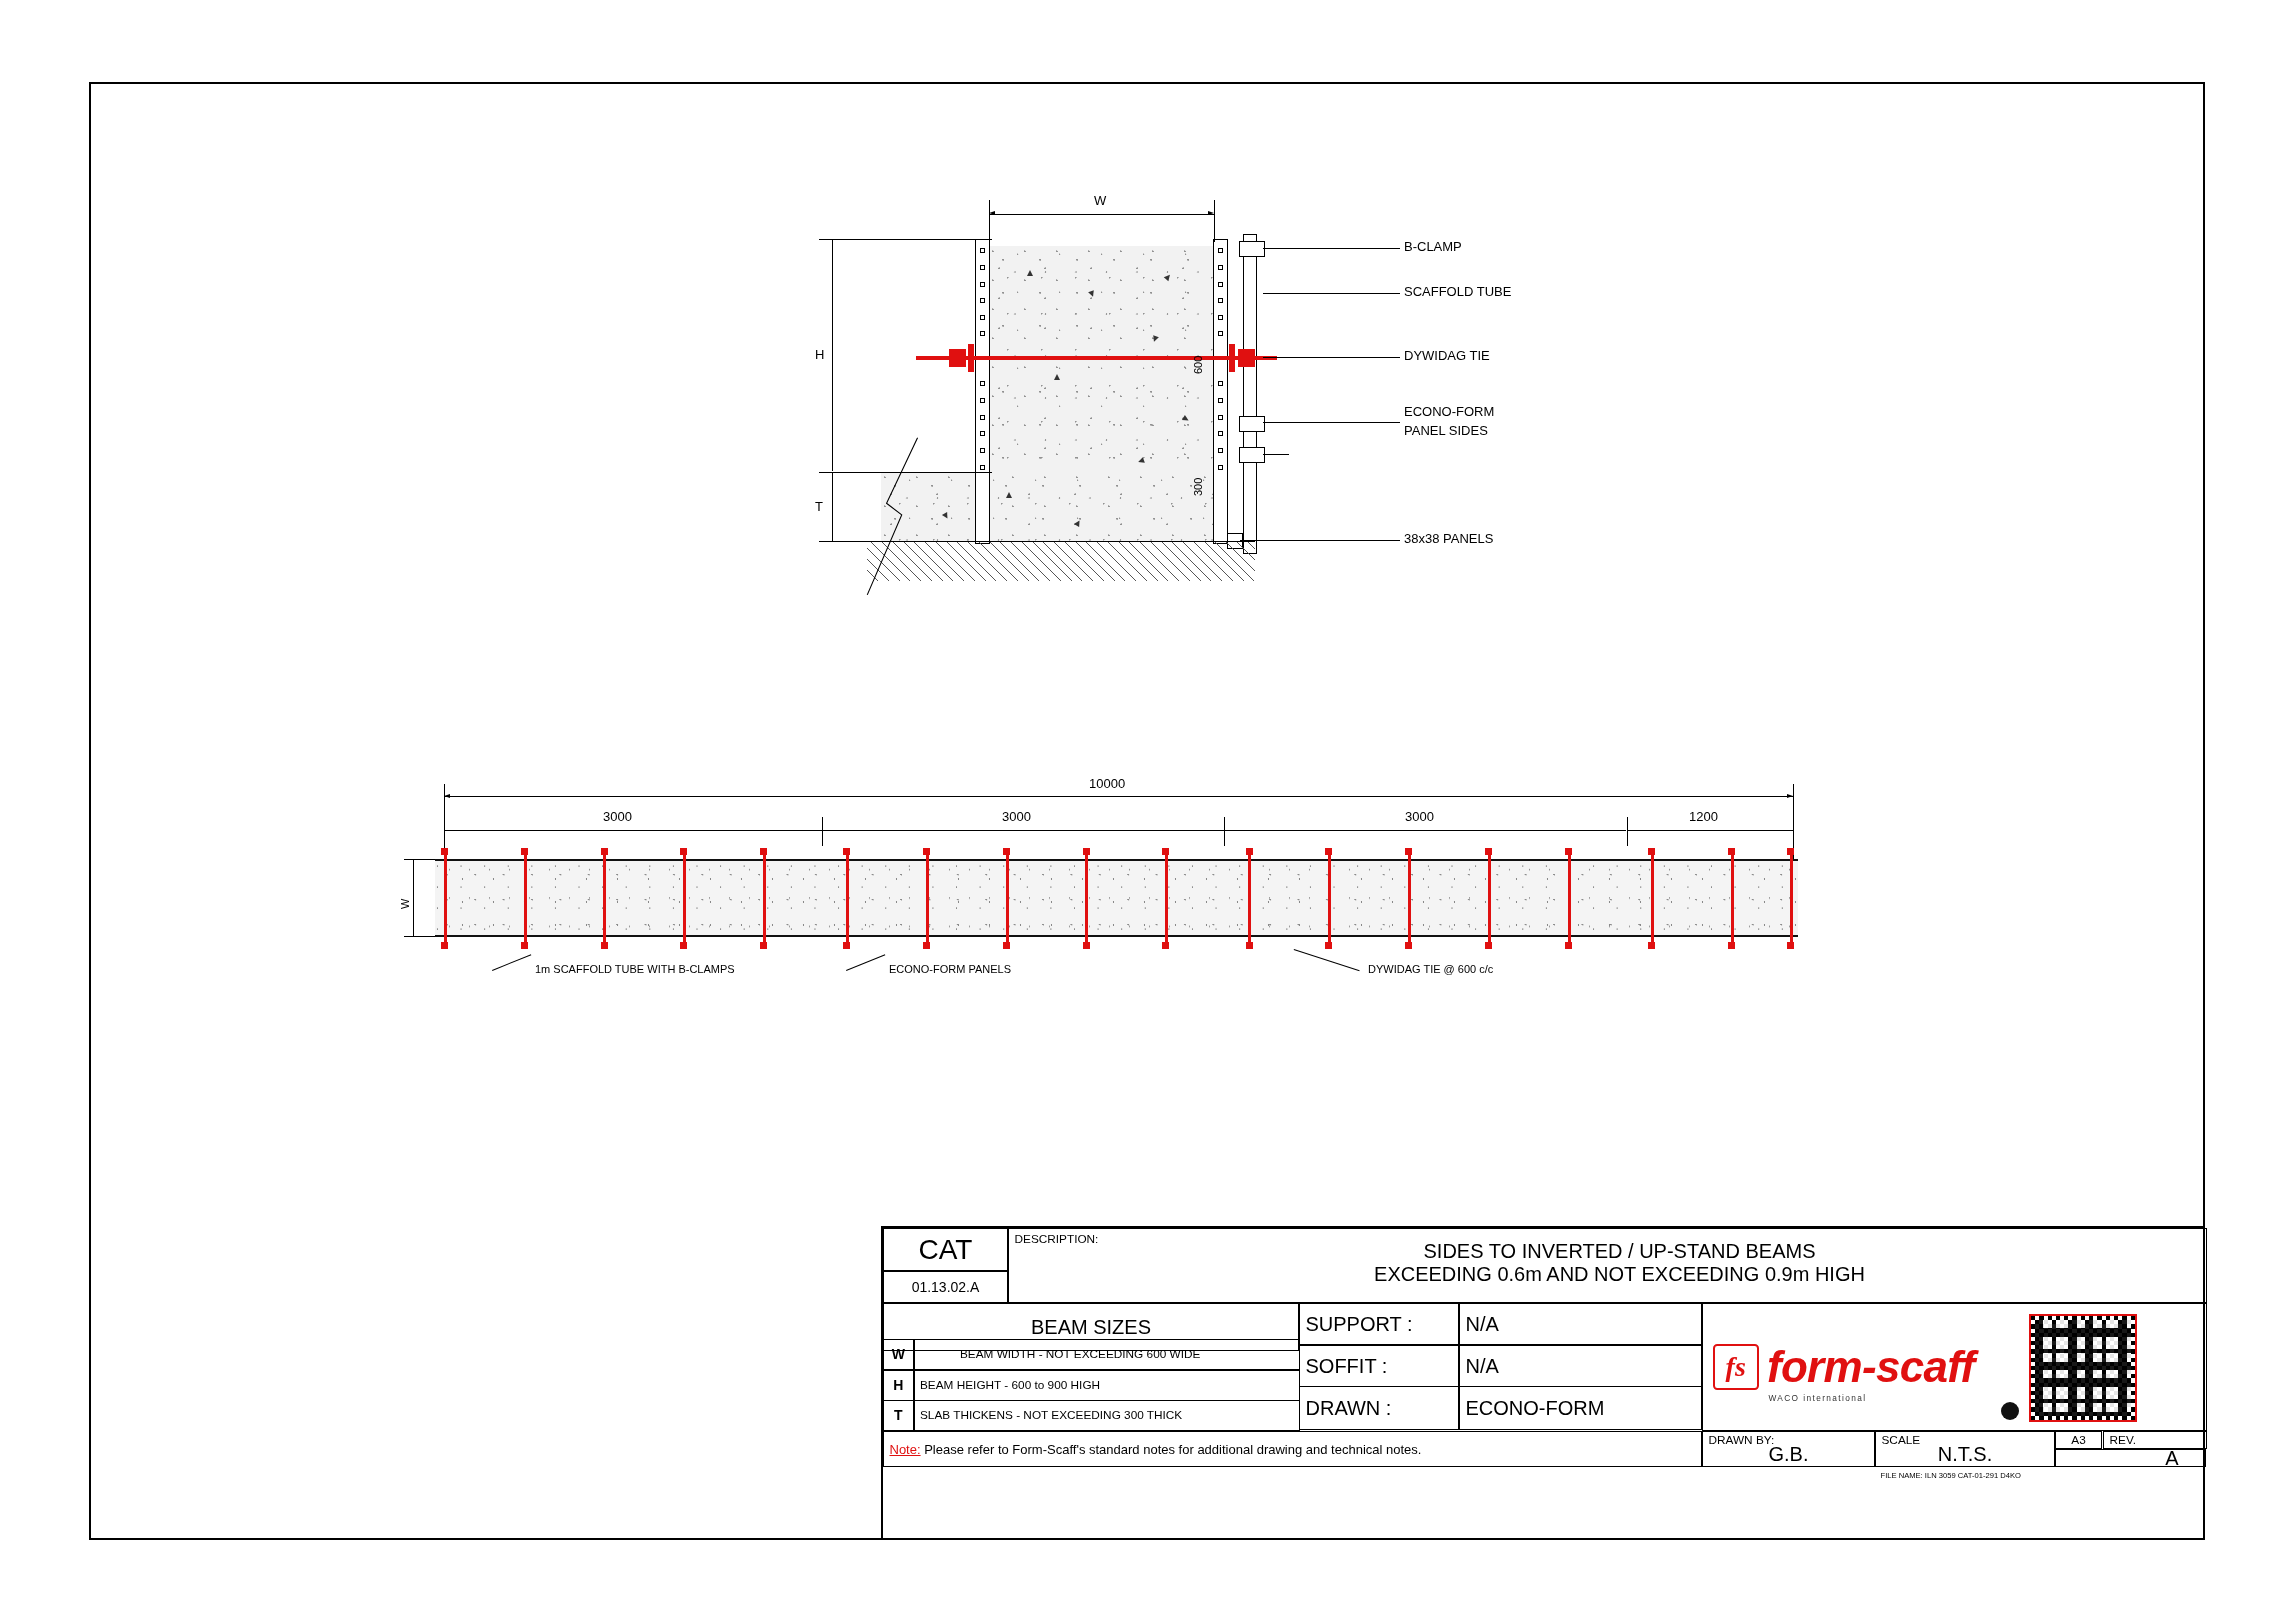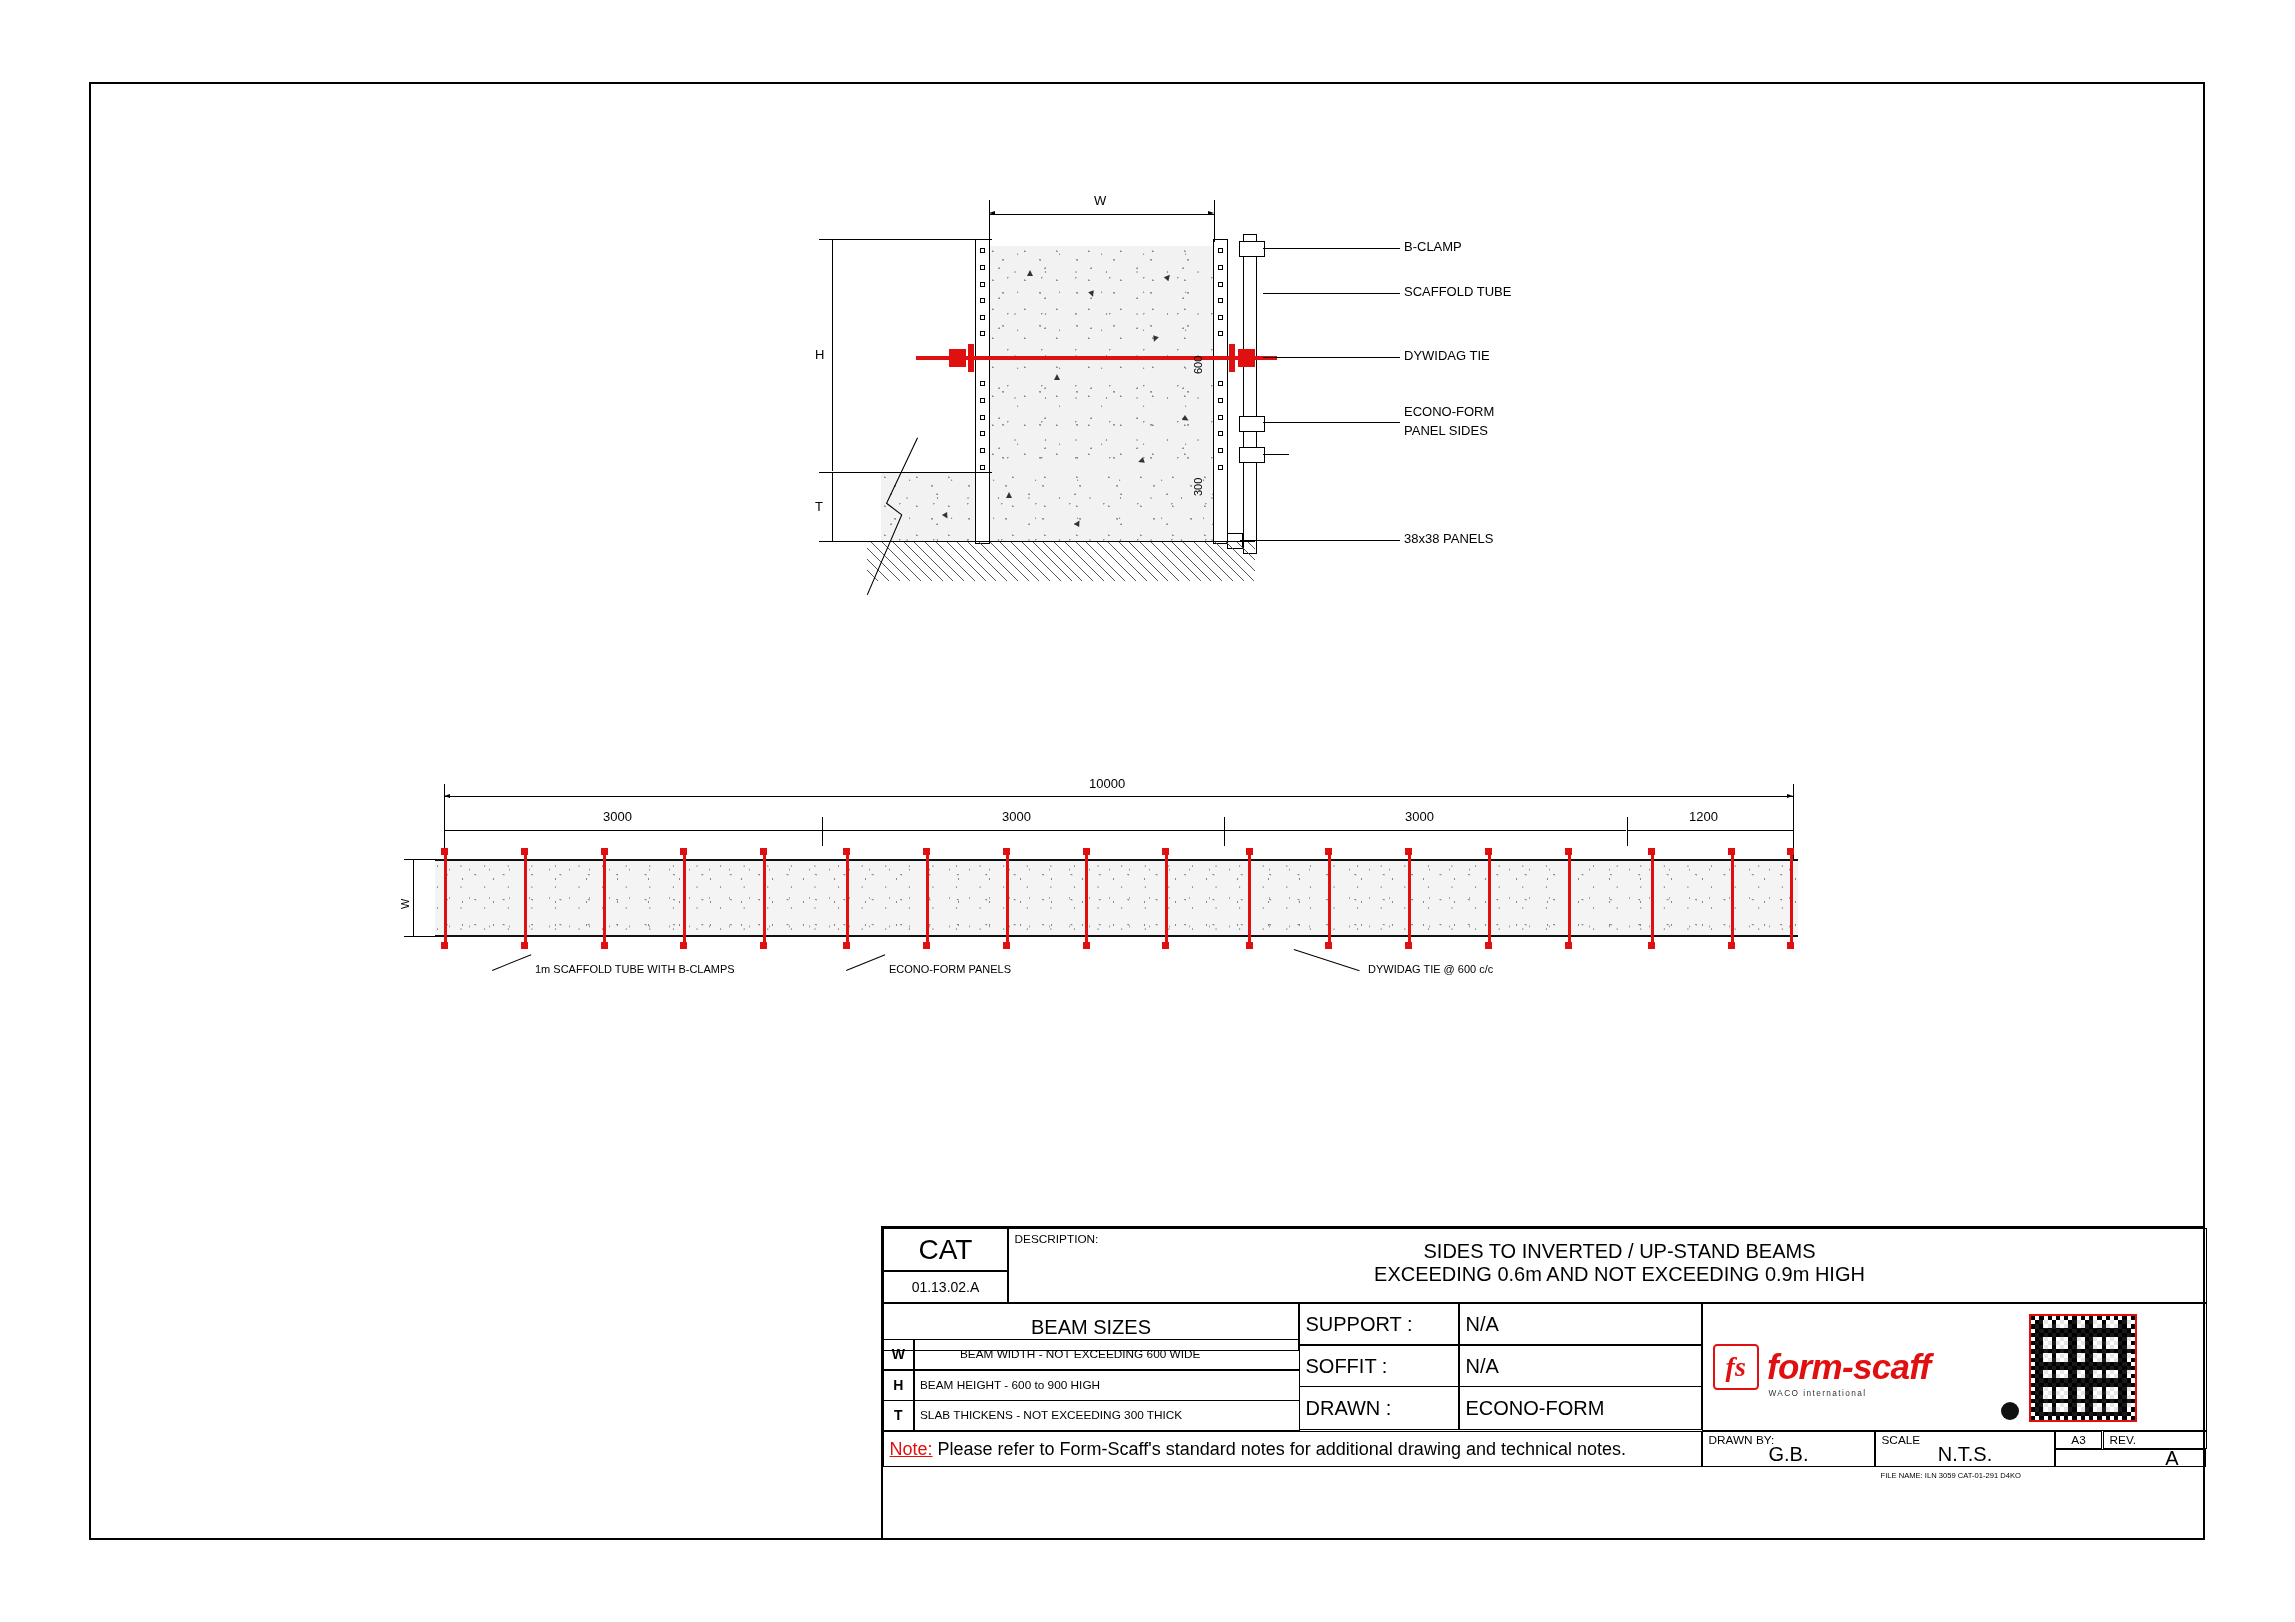--- a/index.html
+++ b/index.html
@@ -153,36 +153,36 @@
     align-items: center;
     overflow: hidden;
   }
   .tb-cell.noborder { border: none; }
   .tb-text { padding: 0 5.5px; font-size: 14px; white-space: nowrap; }
   .tb-center { justify-content: center; }
   .tb-big { font-size: 28px; }
   .tb-med { font-size: 20px; }
   .tb-small { font-size: 11.8px; }
   .tb-tiny { font-size: 7.6px; }
-  .tb-note { font-size: 18px; }
+  .tb-note { font-size: 13px; }
   .tb-note u { text-decoration: underline; color: #e01010; }
   .logo-fs {
     width: 42px; height: 42px;
     border: 2.1px solid #e01010;
     border-radius: 4.2px;
     color: #e01010;
     font-size: 28px;
     font-weight: bold;
     font-style: italic;
     display: flex; align-items: center; justify-content: center;
     margin-left: 9.7px;
     font-family: "Liberation Serif", serif;
   }
   .logo-word {
-    font-size: 35px;
+    font-size: 44px;
     font-weight: bold;
     font-style: italic;
     color: #e01010;
     margin-left: 8.3px;
     letter-spacing: -0.7px;
   }
   .logo-sub {
     position: absolute;
     left: 64px; bottom: 5.5px;
     font-size: 8.3px;

